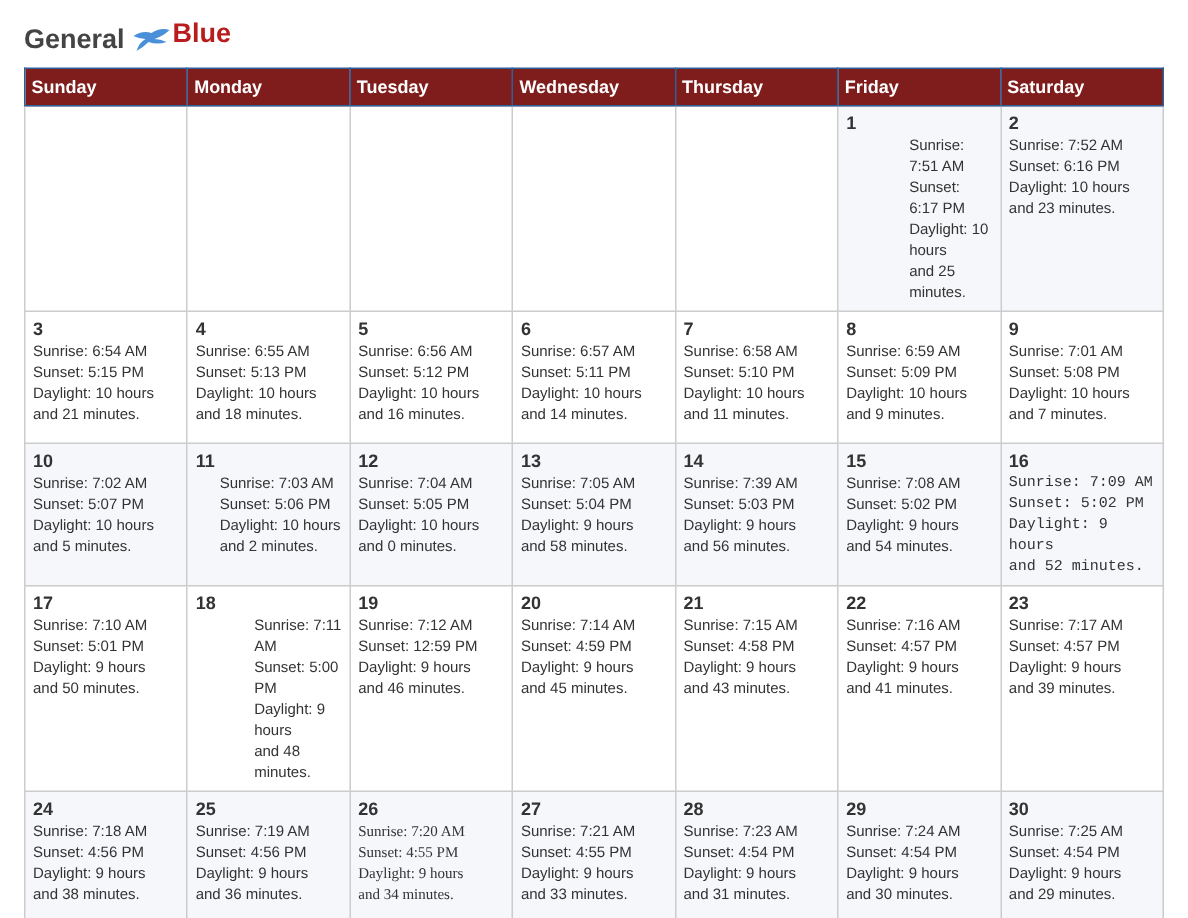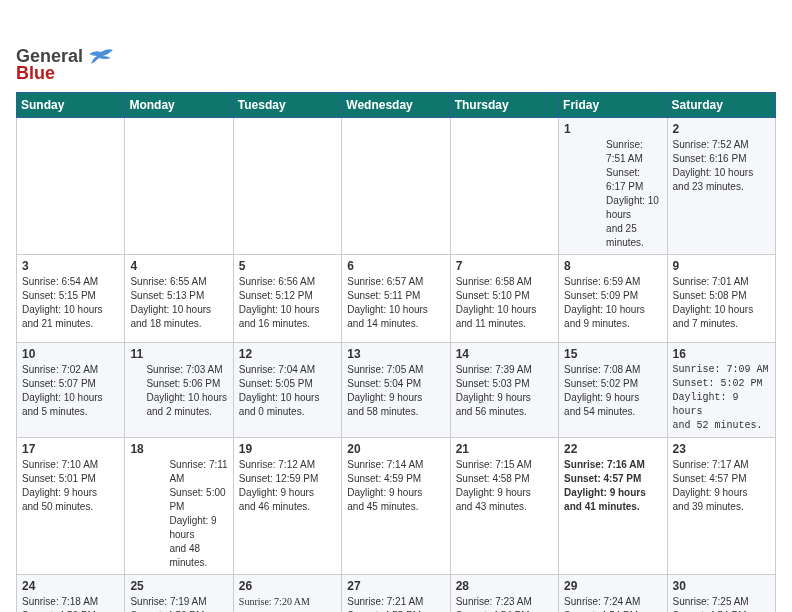--- a/index.html
+++ b/index.html
@@ -11,23 +11,22 @@
       padding: 16px;
     }
     .header-section {
       display: flex;
       justify-content: space-between;
       align-items: flex-start;
       margin-bottom: 8px;
     }
     .logo {
       display: flex;
-      flex-direction: column;
+      flex-direction: row;
       align-items: flex-start;
-      margin-top: 30px;
     }
     .logo-top {
       display: flex;
       align-items: center;
       gap: 2px;
     }
     .title-section {
       text-align: right;
     }
     .month-title {
@@ -38,21 +37,21 @@
     .location-title {
       font-size: 14px;
       color: #555;
     }
     table {
       width: 100%;
       border-collapse: collapse;
       table-layout: fixed;
     }
     thead th {
-      background-color: #0f766e;
+      background-color: #7f1d1d;
       color: #fff;
       font-size: 12px;
       font-weight: bold;
       padding: 5px 4px;
       border: 1px solid #2c6099;
       text-align: left;
     }
     tbody td {
       border: 1px solid #ccc;
       vertical-align: top;
@@ -266,21 +265,21 @@
         </td>
         <td>
           <span class="day-number">21</span>
           <div class="day-info" style="white-space: pre-line;">Sunrise: 7:15 AM
 Sunset: 4:58 PM
 Daylight: 9 hours
 and 43 minutes.</div>
         </td>
         <td>
           <span class="day-number">22</span>
-          <div class="day-info" style="white-space: pre-line; font-weight: bold;">Sunrise: 7:16 AM
+          <div class="day-info" style="white-space: pre-line;">Sunrise: 7:16 AM
 Sunset: 4:57 PM
 Daylight: 9 hours
 and 41 minutes.</div>
         </td>
         <td>
           <span class="day-number">23</span>
           <div class="day-info" style="white-space: pre-line;">Sunrise: 7:17 AM
 Sunset: 4:57 PM
 Daylight: 9 hours
 and 39 minutes.</div>

